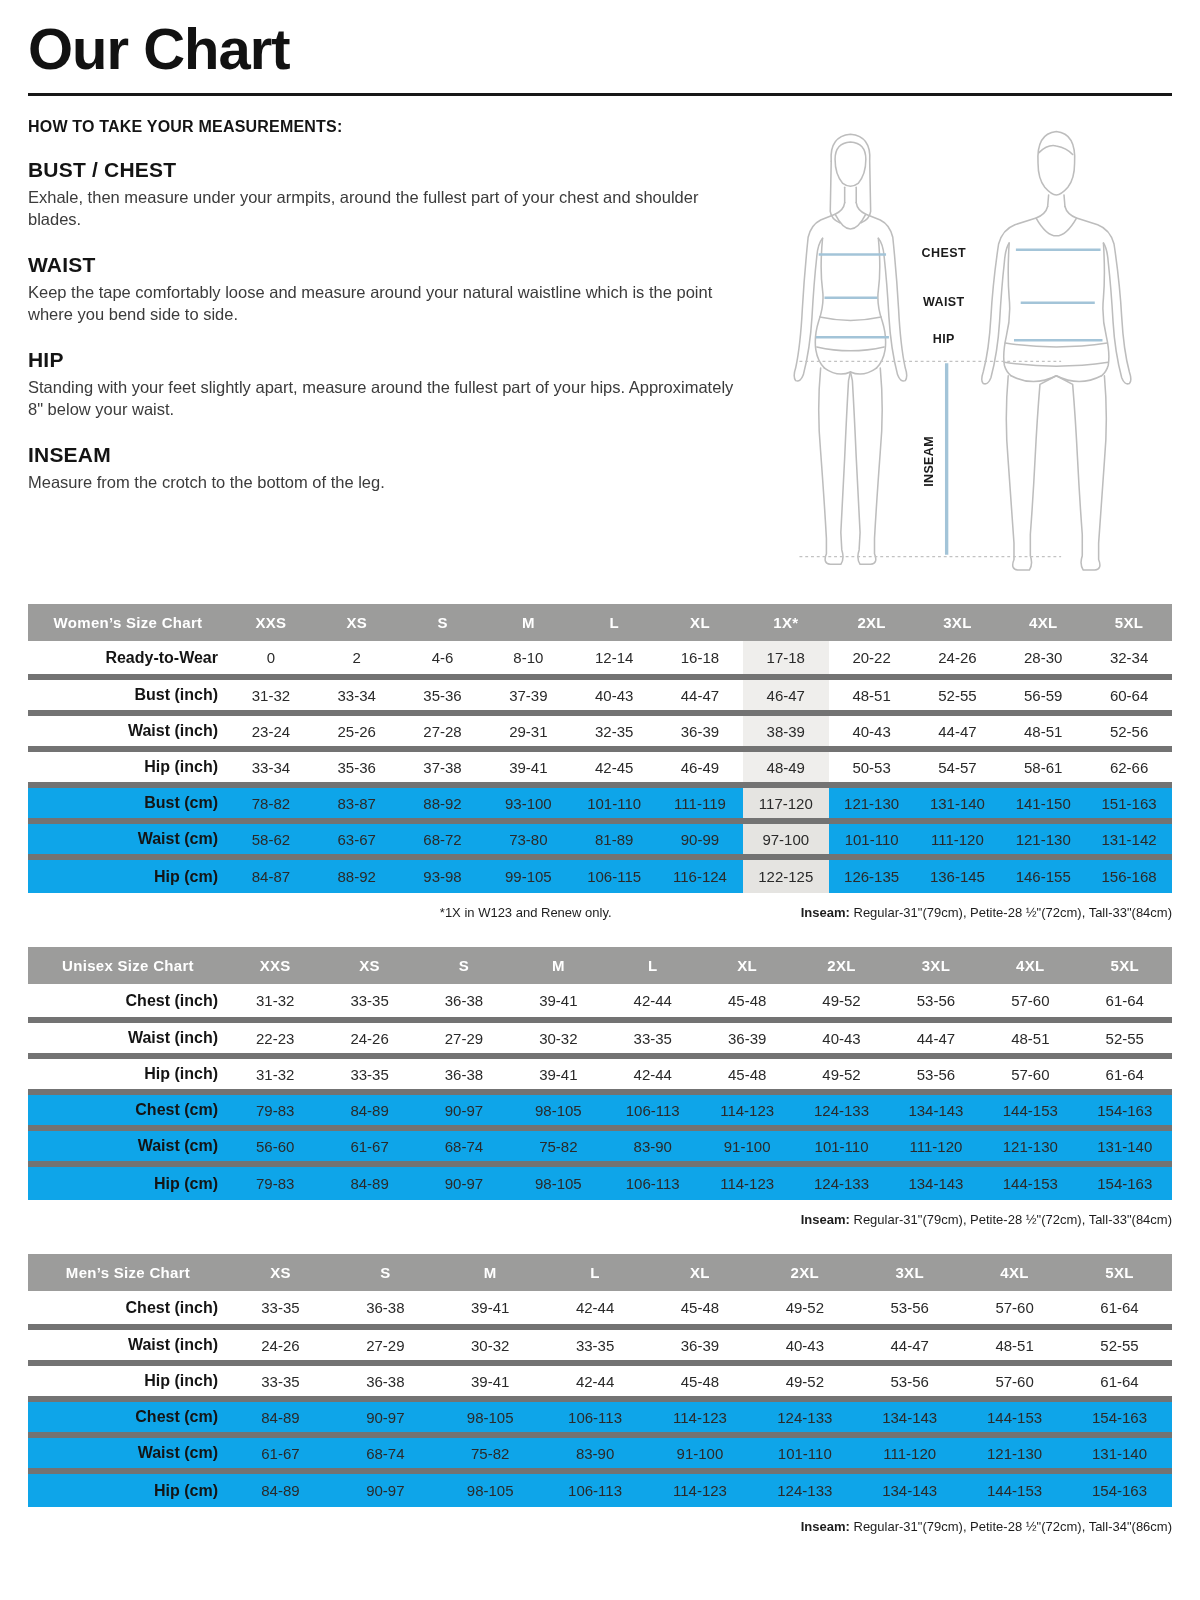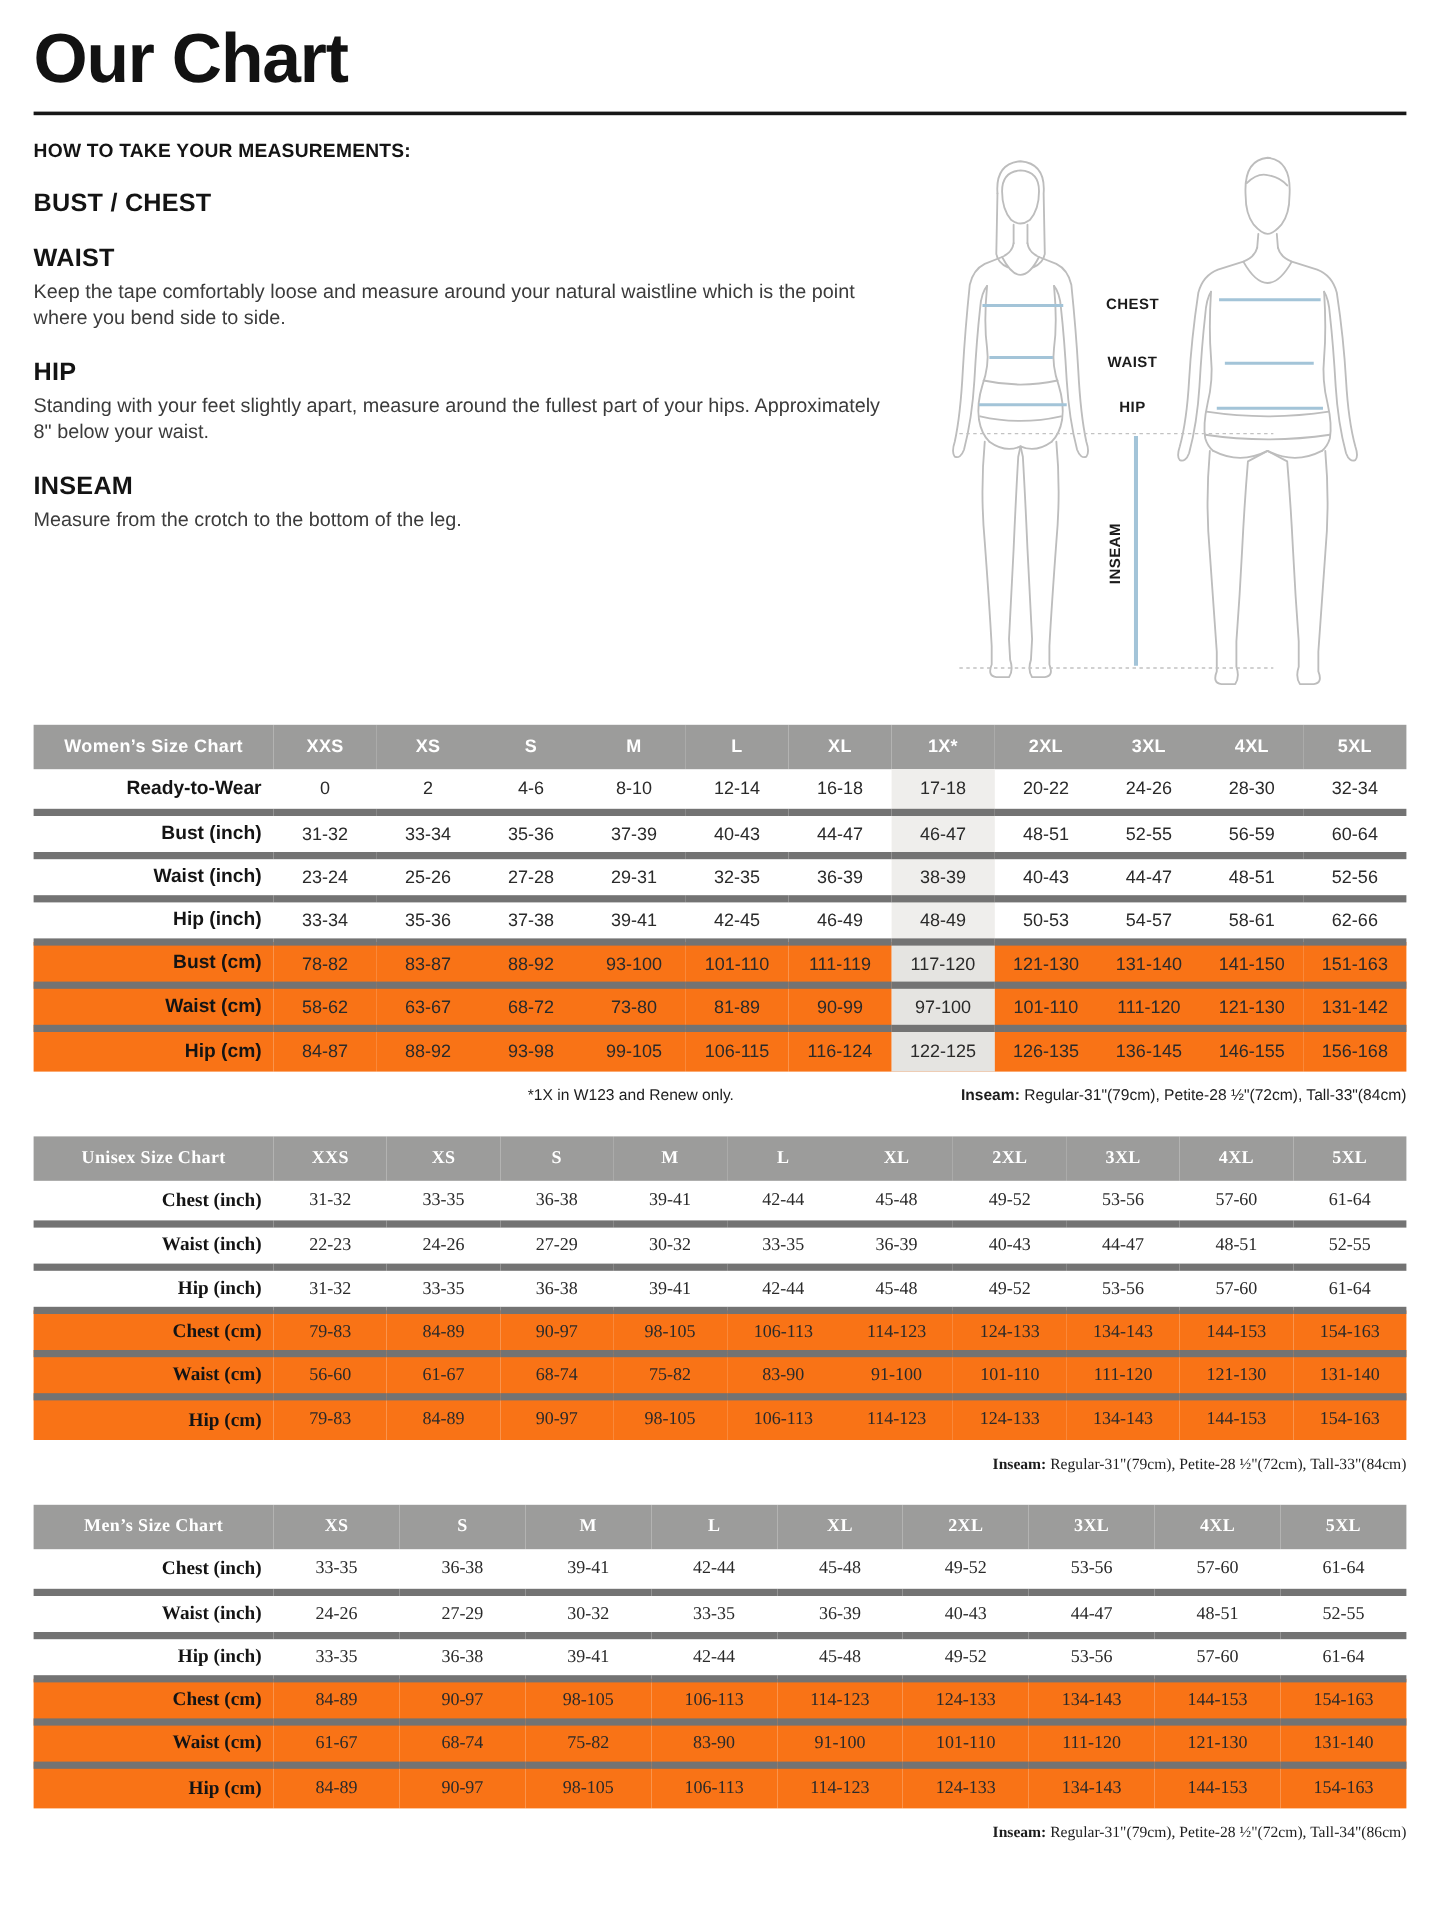--- a/index.html
+++ b/index.html
@@ -36,39 +36,39 @@
     color: #3b3b3b; max-width: 722px;
   }
 
   .figure-wrap { flex: 1; display: flex; justify-content: center; padding-top: 2px; }
   .fig-label {
     font-family: "Liberation Sans", sans-serif;
     font-size: 13px; font-weight: bold; fill: #1b1b1b; letter-spacing: .4px;
   }
 
   .table-block { margin-top: 24px; }
-  .table-block + .table-block { margin-top: 26px; font-family: Liberation Serif, serif; }
+  .table-block + .table-block { margin-top: 26px; }
 
   table.size-table { border-collapse: collapse; width: 100%; table-layout: fixed; }
   table.size-table col.label-col-w { width: 200px; }
   table.size-table thead th {
     background: #9c9c9b; color: #fff;
     font-size: 15px; font-weight: bold; height: 37px;
     text-align: center; letter-spacing: .3px;
   }
   table.size-table tbody tr { border-top: 6px solid #737373; }
   table.size-table tbody tr:first-child { border-top: none; }
   table.size-table tbody th {
     font-size: 16px; font-weight: bold; color: #141414;
     text-align: right; padding-right: 10px; height: 20px;
   }
   table.size-table tbody td {
     font-size: 15px; color: #2a2a2a; text-align: center; height: 36px;
   }
-  table.size-table tbody tr.shaded { background: #f97316; }
+  table.size-table tbody tr.shaded { background: #0ea5e9; }
   table.size-table tbody td.hl { background: #efeeec; }
   table.size-table tbody tr.shaded td.hl { background: #e5e4e1; }
 
   .notes-row {
     display: flex; justify-content: flex-end;
     font-size: 13px; color: #1d1d1d; margin: 12px 0 0 0; min-height: 16px;
   }
   .notes-row .note .prefix { font-weight: bold; }
 </style>
 </head>
@@ -78,20 +78,21 @@
 
   <h1 data-name="page-title">Our Chart</h1>
   <div class="rule" data-name="title-divider"></div>
 
   <div class="top" data-name="top-section">
     <div class="instructions" data-name="measurement-instructions">
       <h2 data-name="instructions-heading">HOW TO TAKE YOUR MEASUREMENTS:</h2>
 
       <div class="ms" data-name="section-bust-chest">
         <h3 data-name="section-title">BUST / CHEST</h3>
+        <p data-name="section-body">Exhale, then measure under your armpits, around the fullest part of your chest and shoulder blades.</p>
       </div>
       <div class="ms" data-name="section-waist">
         <h3 data-name="section-title">WAIST</h3>
         <p data-name="section-body">Keep the tape comfortably loose and measure around your natural waistline which is the point where you bend side to side.</p>
       </div>
       <div class="ms" data-name="section-hip">
         <h3 data-name="section-title">HIP</h3>
         <p data-name="section-body">Standing with your feet slightly apart, measure around the fullest part of your hips. Approximately 8" below your waist.</p>
       </div>
       <div class="ms" data-name="section-inseam">

